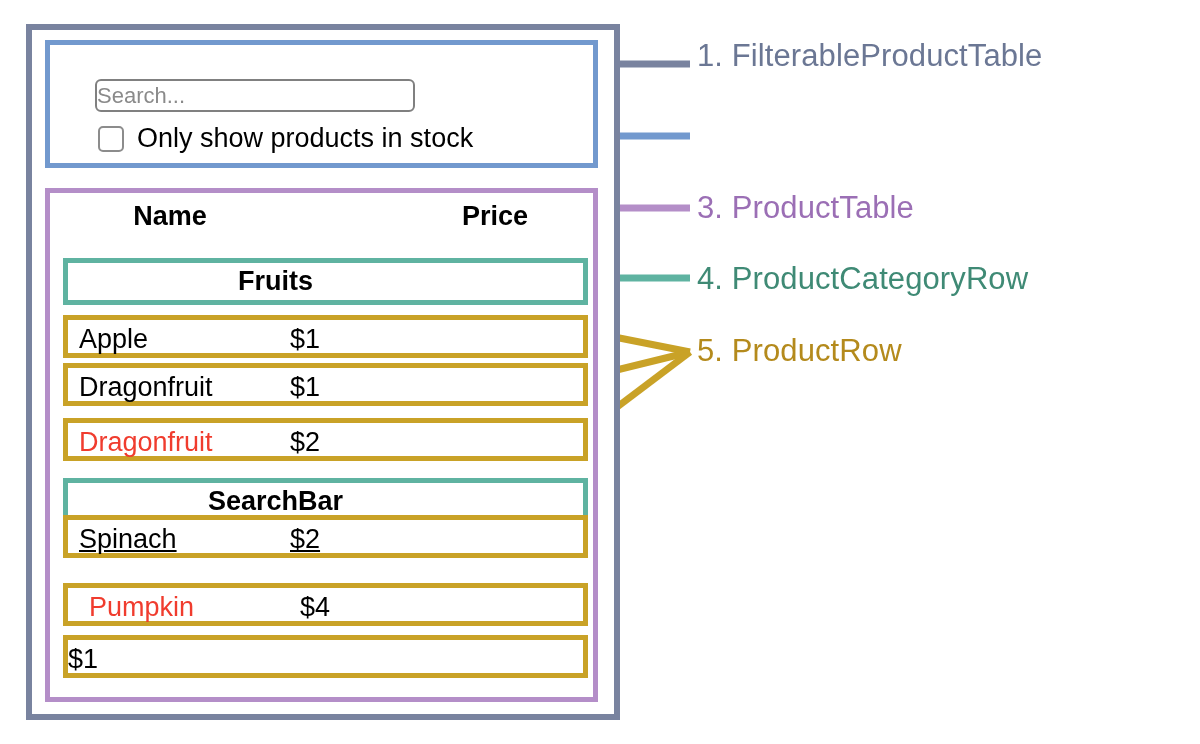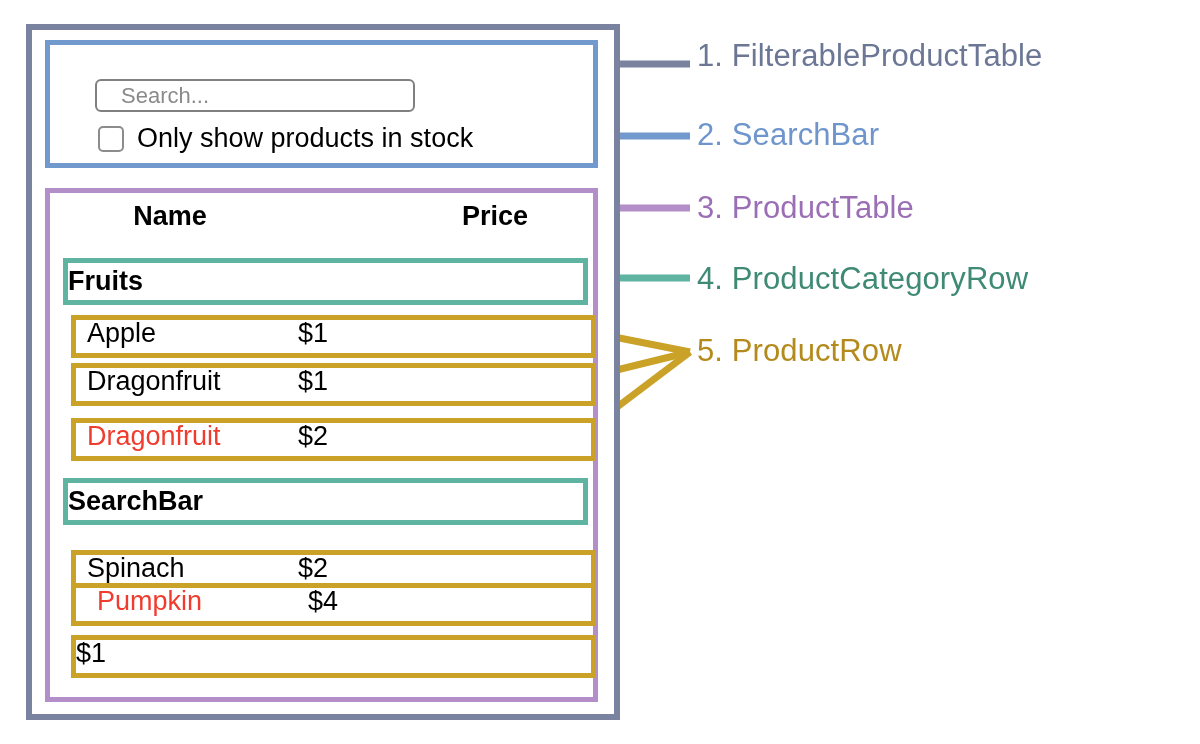--- a/index.html
+++ b/index.html
@@ -44,21 +44,21 @@
   .search-input {
     position: absolute;
     left: 45px; top: 34px;
     width: 320px; height: 33px;
     border: 2px solid #808080;
     border-radius: 6px;
     background: #ffffff;
     font-family: "Liberation Sans", sans-serif;
     font-size: 22px;
     color: #8a8a8a;
-    padding: 0 24px;
+    padding: 0 0;
     line-height: 29px;
     outline: none;
   }
   .search-input::placeholder { color: #8a8a8a; opacity: 1; }
 
   .checkbox-row {
     position: absolute;
     left: 48px; top: 80px;
     display: flex;
     align-items: center;
@@ -107,20 +107,21 @@
   
   .category-row {
     position: absolute;
     left: 13px;
     width: 525px;
     height: 47px;
     border: 5px solid #5fb3a1;
     background: #ffffff;
     display: flex;
     align-items: center;
+    justify-content: center;
   }
   .category-row .cat-label {
     font-size: 27px;
     font-weight: bold;
     color: #000000;
     
     margin-right: 100px;
     line-height: 1;
   }
   .cat-fruits     { top: 65px; }
@@ -128,42 +129,41 @@
 
   
   .product-row {
     position: absolute;
     left: 13px;
     width: 525px;
     height: 43px;
     border: 5px solid #c9a227;
     background: #ffffff;
     display: flex;
-    align-items: flex-start;
-    margin-left: 8px;
+    align-items: flex-end;
   }
   .pr-name {
     width: 222px;
     padding-left: 11px;
     font-size: 27px;
     color: #000000;
     line-height: 1;
     white-space: nowrap;
   }
   .pr-name.oos { color: #f03c2e; }
   .pr-price {
     font-size: 27px;
     color: #000000;
     line-height: 1;
   }
 
   .row-apple        { top: 122px; }
   .row-dragonfruit  { top: 170px; }
   .row-passionfruit { top: 225px; }
-  .row-spinach      { top: 357px; }
+  .row-spinach      { top: 322px; text-decoration: underline; }
   .row-pumpkin      { top: 390px; padding-left: 10px; }
   .row-peas         { top: 442px; }
 
   
   .legend-item {
     position: absolute;
     font-size: 31px;
     font-weight: 500;
     letter-spacing: 0.1px;
     white-space: nowrap;
@@ -245,18 +245,17 @@
       <span class="pr-price">$4</span>
     </div>
 
     <div class="product-row row-peas">
       <span class="pr-price">$1</span>
     </div>
 
   </div>
 
   <div class="legend-item legend-1">1. FilterableProductTable</div>
-  <div class="legend-item legend-2">2. SearchBar</div>
   <div class="legend-item legend-3">3. ProductTable</div>
   <div class="legend-item legend-4">4. ProductCategoryRow</div>
   <div class="legend-item legend-5">5. ProductRow</div>
 
 </div>
 
 </body></html>

